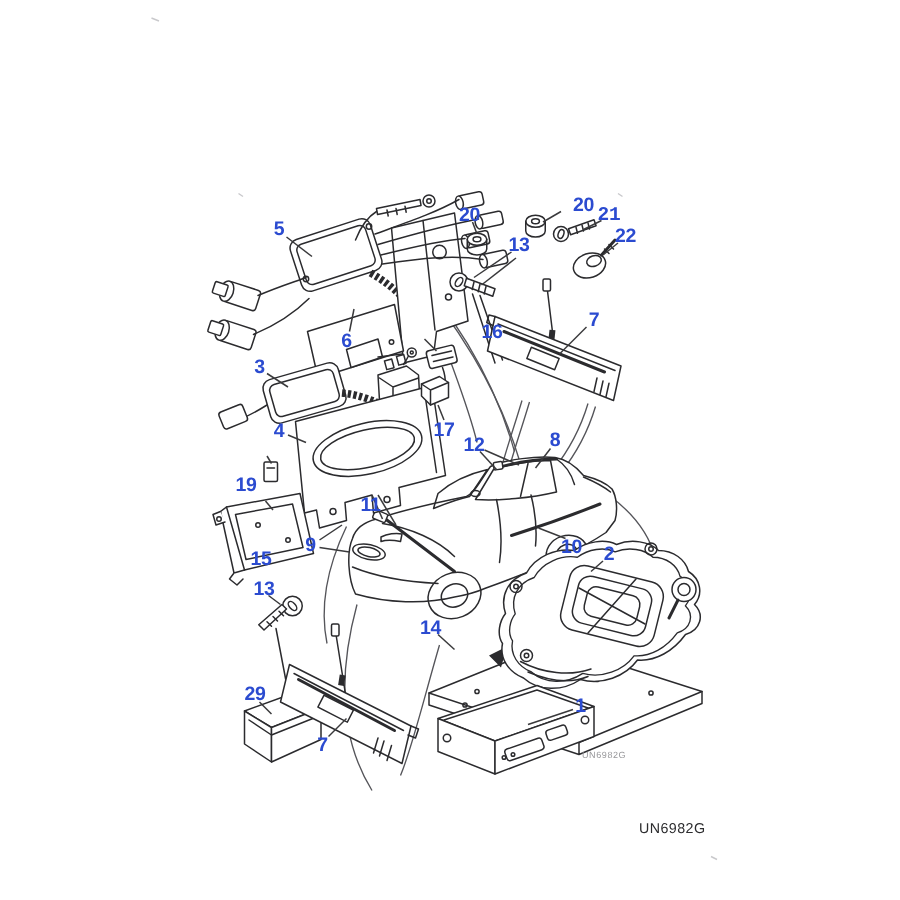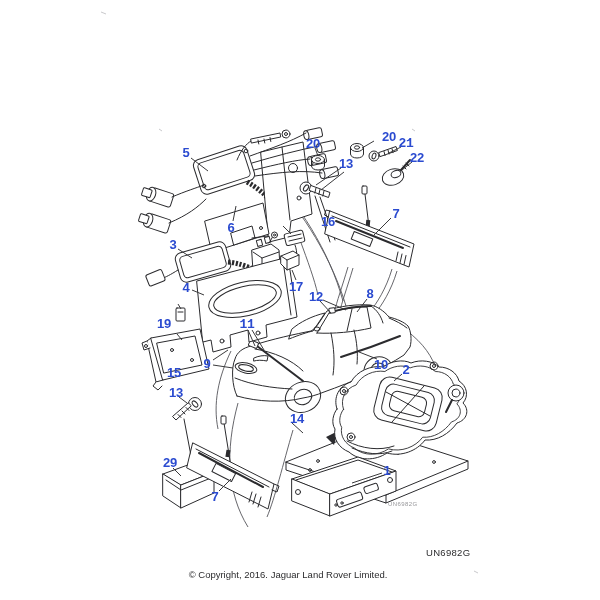--- a/index.html
+++ b/index.html
@@ -349,27 +349,26 @@
       <div class="callout" style="left: 346px; top: 163px;">13</div>
       <div class="callout" style="left: 396px; top: 213px;">7</div>
       <div class="callout" style="left: 280px; top: 221px; margin-left: 48px;">16</div>
       <div class="callout" style="left: 173px; top: 244px;">3</div>
       <div class="callout" style="left: 296px; top: 286px;">17</div>
       <div class="callout" style="left: 186px; top: 287px;">4</div>
       <div class="callout" style="left: 316px; top: 296px;">12</div>
       <div class="callout" style="left: 370px; top: 293px;">8</div>
       <div class="callout" style="left: 164px; top: 299px; margin-top: 24px;">19</div>
       <div class="callout" style="left: 174px; top: 328px; margin-top: 44px;">15</div>
-      <div class="callout" style="left: 247px; top: 324px; font-family: Liberation Mono, monospace;">11</div>
+      <div class="callout" style="left: 247px; top: 336px;">11</div>
       <div class="callout" style="left: 207px; top: 363px;">9</div>
       <div class="callout" style="left: 381px; top: 364px;">10</div>
       <div class="callout" style="left: 406px; top: 369px;">2</div>
       <div class="callout" style="left: 176px; top: 392px;">13</div>
-      <div class="callout" style="left: 297px; top: 418px;">14</div>
+      <div class="callout" style="left: 287px; top: 418px;">14</div>
       <div class="callout" style="left: 170px; top: 462px;">29</div>
       <div class="callout" style="left: 387px; top: 470px;">1</div>
       <div class="callout" style="left: 215px; top: 496px;">7</div>
     </div>
 
   <div class="inline-code">UN6982G</div>
   <div class="figure-code">UN6982G</div>
-  <div class="copyright">© Copyright, 2016. Jaguar Land Rover Limited.</div>
 </div>
 
 </body></html>

